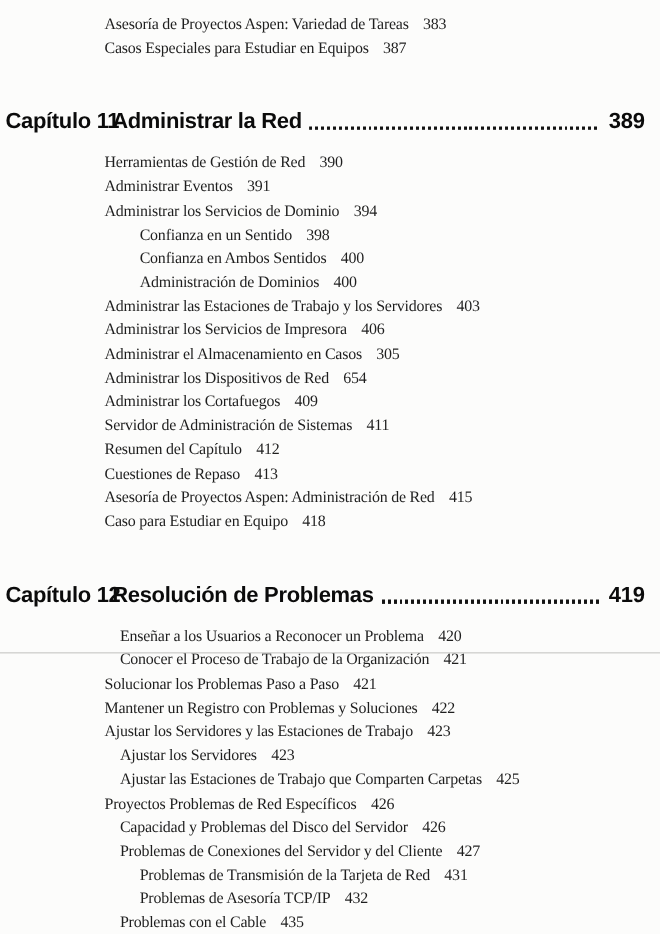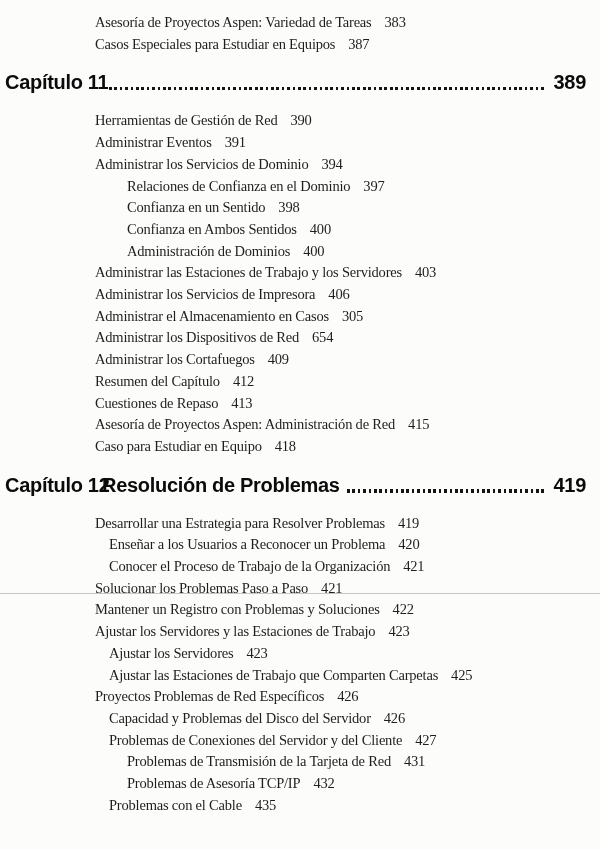--- a/index.html
+++ b/index.html
@@ -43,21 +43,21 @@
     white-space:nowrap;
   }
   .ch-label { flex:none; width:97px; }
   .ch-title { flex:none; }
   .leader {
     flex:1;
     height:3.2px;
     margin:0 9px 4px 7px;
     background:repeating-linear-gradient(to right, #141414 0 2.7px, transparent 2.7px 5.4px);
   }
-  .ch-page { flex:none; }
+  .ch-page { flex:none;margin-top:28px; }
 
   
   .scan-edge {
     position:absolute;
     left:0; right:0; bottom:2px;
     height:1.5px;
     background:#c6c6c3;
   }
 </style>
 </head>
@@ -65,51 +65,51 @@
 
 <div class="page">
   <div id="leading">
       <div class="entry lvl1"><span class="txt">Asesoría de Proyectos Aspen: Variedad de Tareas</span><span class="pg">383</span></div>
       <div class="entry lvl1"><span class="txt">Casos Especiales para Estudiar en Equipos</span><span class="pg">387</span></div>
     </div>
   <div id="chapters">
       <div class="chapter">
     <div class="chapter-heading">
       <span class="ch-label">Capítulo 11</span>
+      <span class="ch-title">Administrar la Red</span>
       <span class="leader"></span>
       <span class="ch-page">389</span>
     </div>
     <div class="ch-entries">
           <div class="entry lvl1"><span class="txt">Herramientas de Gestión de Red</span><span class="pg">390</span></div>
           <div class="entry lvl1"><span class="txt">Administrar Eventos</span><span class="pg">391</span></div>
           <div class="entry lvl1"><span class="txt">Administrar los Servicios de Dominio</span><span class="pg">394</span></div>
-          <div class="entry lvl3"><span class="txt">Relaciones de Confianza en el Dominio</span><span class="pg">397</span></div>
           <div class="entry lvl3"><span class="txt">Confianza en un Sentido</span><span class="pg">398</span></div>
           <div class="entry lvl3"><span class="txt">Confianza en Ambos Sentidos</span><span class="pg">400</span></div>
           <div class="entry lvl3"><span class="txt">Administración de Dominios</span><span class="pg">400</span></div>
           <div class="entry lvl1"><span class="txt">Administrar las Estaciones de Trabajo y los Servidores</span><span class="pg">403</span></div>
           <div class="entry lvl1"><span class="txt">Administrar los Servicios de Impresora</span><span class="pg">406</span></div>
           <div class="entry lvl1"><span class="txt">Administrar el Almacenamiento en Casos</span><span class="pg">305</span></div>
           <div class="entry lvl1"><span class="txt">Administrar los Dispositivos de Red</span><span class="pg">654</span></div>
           <div class="entry lvl1"><span class="txt">Administrar los Cortafuegos</span><span class="pg">409</span></div>
+          <div class="entry lvl1"><span class="txt">Servidor de Administración de Sistemas</span><span class="pg">411</span></div>
           <div class="entry lvl1"><span class="txt">Resumen del Capítulo</span><span class="pg">412</span></div>
           <div class="entry lvl1"><span class="txt">Cuestiones de Repaso</span><span class="pg">413</span></div>
           <div class="entry lvl1"><span class="txt">Asesoría de Proyectos Aspen: Administración de Red</span><span class="pg">415</span></div>
           <div class="entry lvl1"><span class="txt">Caso para Estudiar en Equipo</span><span class="pg">418</span></div>
         </div>
   </div>
       <div class="chapter">
     <div class="chapter-heading">
       <span class="ch-label">Capítulo 12</span>
       <span class="ch-title">Resolución de Problemas</span>
       <span class="leader"></span>
       <span class="ch-page">419</span>
     </div>
     <div class="ch-entries">
-          <div class="entry lvl1"><span class="txt">Desarrollar una Estrategia para Resolver Problemas</span><span class="pg">419</span></div>
           <div class="entry lvl2"><span class="txt">Enseñar a los Usuarios a Reconocer un Problema</span><span class="pg">420</span></div>
           <div class="entry lvl2"><span class="txt">Conocer el Proceso de Trabajo de la Organización</span><span class="pg">421</span></div>
           <div class="entry lvl1"><span class="txt">Solucionar los Problemas Paso a Paso</span><span class="pg">421</span></div>
           <div class="entry lvl1"><span class="txt">Mantener un Registro con Problemas y Soluciones</span><span class="pg">422</span></div>
           <div class="entry lvl1"><span class="txt">Ajustar los Servidores y las Estaciones de Trabajo</span><span class="pg">423</span></div>
           <div class="entry lvl2"><span class="txt">Ajustar los Servidores</span><span class="pg">423</span></div>
           <div class="entry lvl2"><span class="txt">Ajustar las Estaciones de Trabajo que Comparten Carpetas</span><span class="pg">425</span></div>
           <div class="entry lvl1"><span class="txt">Proyectos Problemas de Red Específicos</span><span class="pg">426</span></div>
           <div class="entry lvl2"><span class="txt">Capacidad y Problemas del Disco del Servidor</span><span class="pg">426</span></div>
           <div class="entry lvl2"><span class="txt">Problemas de Conexiones del Servidor y del Cliente</span><span class="pg">427</span></div>

